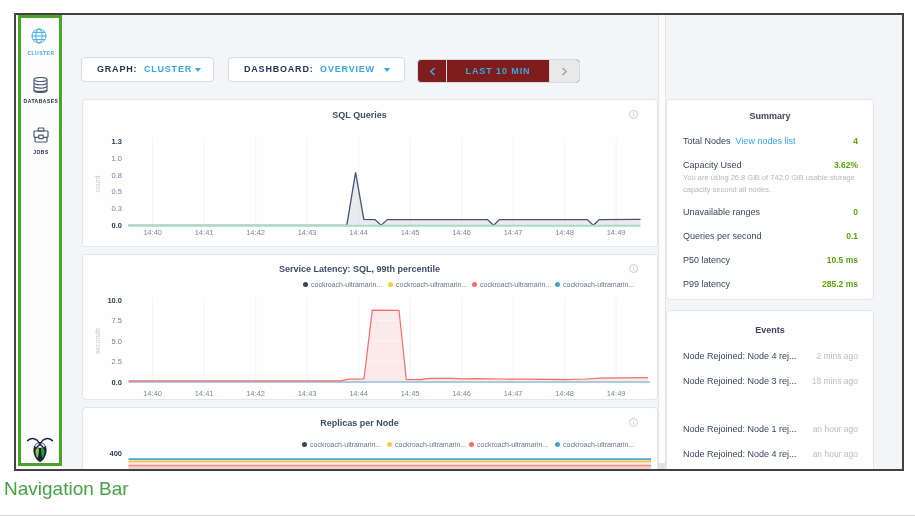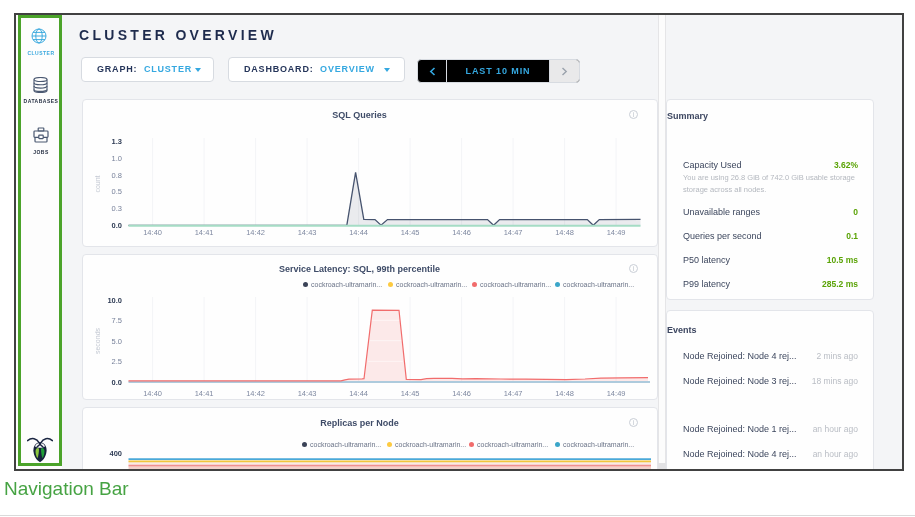--- a/index.html
+++ b/index.html
@@ -6,29 +6,29 @@
 html,body{width:915px;height:517px;background:#fff;font-family:"Liberation Sans",sans-serif;position:relative;overflow:hidden}
 .abs{position:absolute}
 #app{position:absolute;left:14px;top:13px;width:890px;height:458px;border:2px solid #414141;background:#f4f5f7;overflow:hidden}
 #nav{position:absolute;left:0;top:0;width:46px;height:454px;background:#fdfdfd}
 #greenbox{position:absolute;left:1.5px;top:0px;width:44.5px;height:451px;border:3px solid #4ba32a}
 .navlbl{position:absolute;width:46px;text-align:center;font-weight:bold;font-size:5px;letter-spacing:.5px}
 #title{position:absolute;left:63px;top:12px;font-size:14px;font-weight:bold;letter-spacing:3.3px;color:#1e2b4d}
 .dd{position:absolute;top:42px;height:25px;background:#fff;border:1px solid #d7dbe1;border-radius:4px;font-size:9px;font-weight:bold;letter-spacing:0.8px;line-height:23px;color:#25355a;white-space:nowrap}
 .blue{color:#35a8e0}
 .caret{position:absolute;top:10px;width:0;height:0;border-left:3.5px solid transparent;border-right:3.5px solid transparent;border-top:4.5px solid #35a8e0}
-#timebox{position:absolute;left:401px;top:44px;width:163px;height:24px;background:#000000;border:1px solid #d7dbe1;border-radius:4px;display:flex}
+#timebox{position:absolute;left:401px;top:44px;width:163px;height:24px;background:#7f1d1d;border:1px solid #d7dbe1;border-radius:4px;display:flex}
 #timebox .seg1{width:29px;border-right:1px solid #d7dbe1;display:flex;align-items:center;justify-content:center}
 #timebox .seg2{flex:1;text-align:center;font-size:9px;font-weight:bold;letter-spacing:0.9px;line-height:22px;color:#35a8e0}
 #timebox .seg3{width:30px;background:#e9e9ea;border-left:1px solid #d7dbe1;border-radius:0 3px 3px 0;display:flex;align-items:center;justify-content:center}
 .card{position:absolute;left:66px;width:576px;background:#fefefe;border:1px solid #e3e5ea;border-radius:4px}
 .ctitle{position:absolute;width:100%;text-align:center;font-size:9px;font-weight:bold;color:#3f4c68}
 .info{position:absolute;left:546px;width:9px;height:9px;border:1px solid #c9ced6;border-radius:50%;color:#b9bfc8;font-size:6.5px;line-height:7px;text-align:center}
 .rpanel{position:absolute;left:650px;width:208px;background:#fefefe;border:1px solid #e3e5ea;border-radius:4px}
-.ptitle{position:absolute;width:100%;text-align:left;font-size:9px;font-weight:bold;color:#3c4660}
+.ptitle{position:absolute;width:100%;text-align:center;font-size:9px;font-weight:bold;color:#3c4660}
 .row{position:absolute;left:16px;right:15px;font-size:9px;line-height:11px;color:#3c465d;white-space:nowrap}
 .row .val{position:absolute;right:0;color:#5aa306;font-weight:bold;font-size:8.5px}
 .row .tm{position:absolute;right:0;color:#b9bdc4;font-size:8.5px}
 .gsmall{position:absolute;left:16px;font-size:7.5px;line-height:9px;color:#b4b8bf;white-space:nowrap}
 .legend{position:absolute;font-size:7px;color:#6b7488;white-space:nowrap}
 .ldot{display:inline-block;width:5px;height:5px;border-radius:50%;margin-right:3px;vertical-align:0px}
 #scrolltrack{position:absolute;left:642px;top:0;width:8px;height:454px;background:#fcfcfc;border-left:1px solid #e5e5e7;border-right:1px solid #e5e5e7}
 #scrollthumb{position:absolute;left:642px;top:448px;width:8px;height:6px;background:#e2e2e4}
 #caption{position:absolute;left:4px;top:478px;font-size:19px;color:#46a343}
 #botline{position:absolute;left:0;top:515px;width:915px;height:1px;background:#dadada}
@@ -69,21 +69,20 @@
     <path d="M13,6.3 C17.3,6.3 19.6,10.2 19.6,14.3 C19.6,19.3 16.6,24.4 13,26.2 C9.4,24.4 6.4,19.3 6.4,14.3 C6.4,10.2 8.7,6.3 13,6.3 Z" fill="#16213c"></path>
     <path d="M13,6.9 C15.8,6.9 17.6,8.6 18,10.4 C16.4,11.3 14.5,11.8 13,11.8 C11.5,11.8 9.6,11.3 8,10.4 C8.4,8.6 10.2,6.9 13,6.9 Z" fill="#fdfdfd"></path>
     <path d="M0.6,4.6 C5,1 9.6,2.4 12.4,7.2 C13.3,8.7 14.4,9.9 15.7,10.6" stroke="#1b2642" stroke-width="1.5" fill="none" stroke-linecap="round"></path>
     <path d="M25.4,4.6 C21,1 16.4,2.4 13.6,7.2 C12.7,8.7 11.6,9.9 10.3,10.6" stroke="#1b2642" stroke-width="1.5" fill="none" stroke-linecap="round"></path>
     <path d="M12,12.6 C12,15.6 11.6,20 10.4,22.3 C9.1,20.4 8.3,16.9 8.6,14.5 C8.9,12 10.7,11.2 12,12.6 Z" fill="#8bc63e"></path>
     <path d="M14,12.6 C14,15.6 14.4,20 15.6,22.3 C16.9,20.4 17.7,16.9 17.4,14.5 C17.1,12 15.3,11.2 14,12.6 Z" fill="#1f9e38"></path>
   </svg>
 
   <div id="greenbox"></div>
 
-  <div id="title">CLUSTER OVERVIEW</div>
 
   <div class="dd" style="left:65px;width:133px;padding-left:15px">GRAPH:&nbsp; <span class="blue">CLUSTER</span><span class="caret" style="right:12px"></span></div>
   <div class="dd" style="left:212px;width:177px;padding-left:15px">DASHBOARD:&nbsp; <span class="blue">OVERVIEW</span><span class="caret" style="right:14px"></span></div>
 
   <div id="timebox">
     <div class="seg1">
         <svg width="7" height="9" viewBox="0 0 7 9">
           <path d="M5.5 1 L1.8 4.5 L5.5 8" stroke="#35a8e0" stroke-width="1.6" fill="none"></path>
         </svg>
       </div>
@@ -204,23 +203,24 @@
       <line x1="45.5" y1="51.2" x2="568" y2="51.2" stroke="#4aa8d8" stroke-width="1.8"></line>
       <text x="39" y="48.2" font-size="7.5" fill="#2f3c55" font-weight="bold" text-anchor="end">400</text>
     </svg>
   </div>
 
   <div id="scrolltrack"></div>
   <div id="scrollthumb"></div>
 
   <div class="rpanel" style="top:84px;height:201px">
     <div class="ptitle" style="top:11px">Summary</div>
+    <div class="row" style="top:36px">Total Nodes&nbsp; <span class="blue">View nodes list</span><span class="val">4</span></div>
     <div class="row" style="top:59.5px">Capacity Used<span class="val">3.62%</span></div>
     <div class="gsmall" style="top:73px">You are using 26.8 GiB of 742.0 GiB usable storage</div>
-    <div class="gsmall" style="top:84.5px">storage across all nodes.</div>
+    <div class="gsmall" style="top:84.5px">capacity second all nodes.</div>
     <div class="row" style="top:107px">Unavailable ranges<span class="val">0</span></div>
     <div class="row" style="top:130.5px">Queries per second<span class="val">0.1</span></div>
     <div class="row" style="top:155px">P50 latency<span class="val">10.5 ms</span></div>
     <div class="row" style="top:179px">P99 latency<span class="val">285.2 ms</span></div>
   </div>
 
   <div class="rpanel" style="top:295px;height:200px">
     <div class="ptitle" style="top:13.5px">Events</div>
     <div class="row" style="top:39.5px">Node Rejoined: Node 4 rej...<span class="tm">2 mins ago</span></div>
     <div class="row" style="top:64.5px">Node Rejoined: Node 3 rej...<span class="tm">18 mins ago</span></div>

